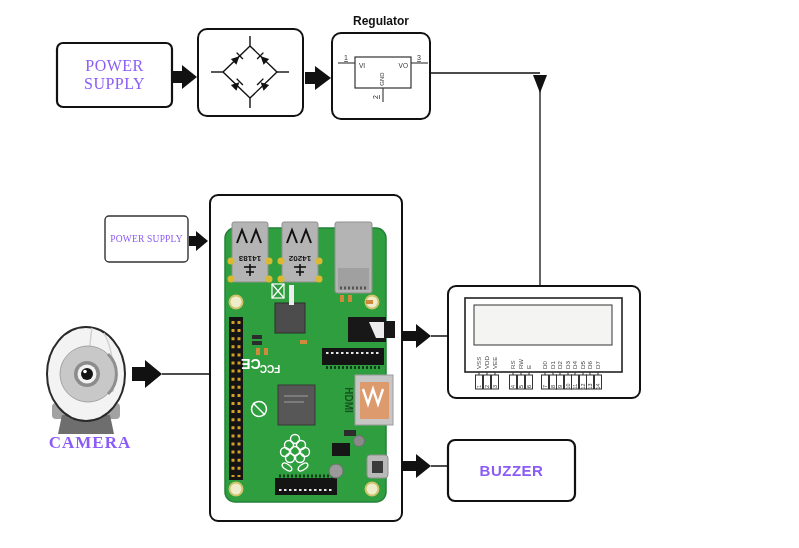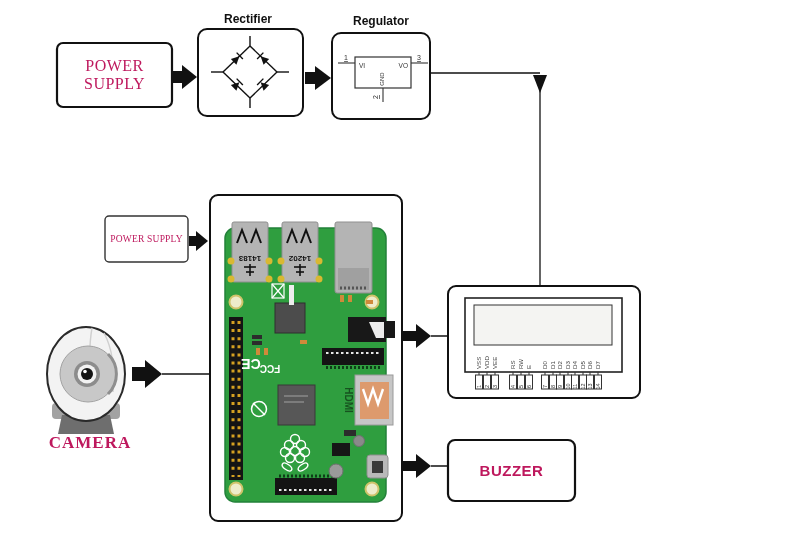--- a/index.html
+++ b/index.html
@@ -1,20 +1,20 @@
 <!DOCTYPE html>
 <html><head>
 <meta charset="utf-8">
 <style>
   html,body{margin:0;padding:0;background:#fff;}
   #stage{position:relative;width:799px;height:548px;background:#ffffff;overflow:hidden;
          font-family:"Liberation Sans",sans-serif;}
   svg{position:absolute;left:0;top:0;}
   .lbl{position:absolute;display:flex;align-items:center;justify-content:center;
-       color:#be185d;text-align:center;}
+       color:#8b5cf6;text-align:center;}
   .caption{font-family:"Liberation Sans",sans-serif;font-weight:bold;font-size:12px;color:#111;}
   .serif-big{font-family:"Liberation Serif",serif;font-size:16px;letter-spacing:0.5px;}
   .serif-small{font-family:"Liberation Serif",serif;font-size:9.5px;letter-spacing:0.2px;}
   .sans-bold{font-family:"Liberation Sans",sans-serif;font-weight:bold;font-size:15px;letter-spacing:0.5px;}
   .serif-bold-big{font-family:"Liberation Serif",serif;font-weight:bold;font-size:17px;letter-spacing:1px;text-align:center;}
 </style>
 </head>
 <body>
 
 <div id="stage">
@@ -309,21 +309,20 @@
           <circle cx="295" cy="451" r="4.5"></circle>
           <circle cx="305" cy="452" r="4.5"></circle>
       <circle cx="290" cy="458" r="4.5"></circle>
           <circle cx="300" cy="458" r="4.5"></circle>
       <ellipse cx="287" cy="467" rx="5.5" ry="2.8" transform="rotate(35 287 467)"></ellipse>
       <ellipse cx="303" cy="467" rx="5.5" ry="2.8" transform="rotate(-35 303 467)"></ellipse>
     </g>
   </g>
 </svg>
 
-<div class="lbl caption" style="left:193px;top:10px;width:110px;height:17px;">Rectifier</div>
 <div class="lbl caption" style="left:326px;top:12px;width:110px;height:17px;text-align:center;">Regulator</div>
 
 <div class="lbl serif-big" style="left:57px;top:43px;width:115px;height:64px;">POWER SUPPLY</div>
 <div class="lbl serif-small" style="left:105px;top:216px;width:83px;height:46px;">POWER SUPPLY</div>
 <div class="lbl sans-bold" style="left:448px;top:440px;width:127px;height:61px;">BUZZER</div>
 <div class="lbl serif-bold-big" style="left:36px;top:432px;width:108px;height:21px;">CAMERA</div>
 
 </div>
 
 </body></html>

